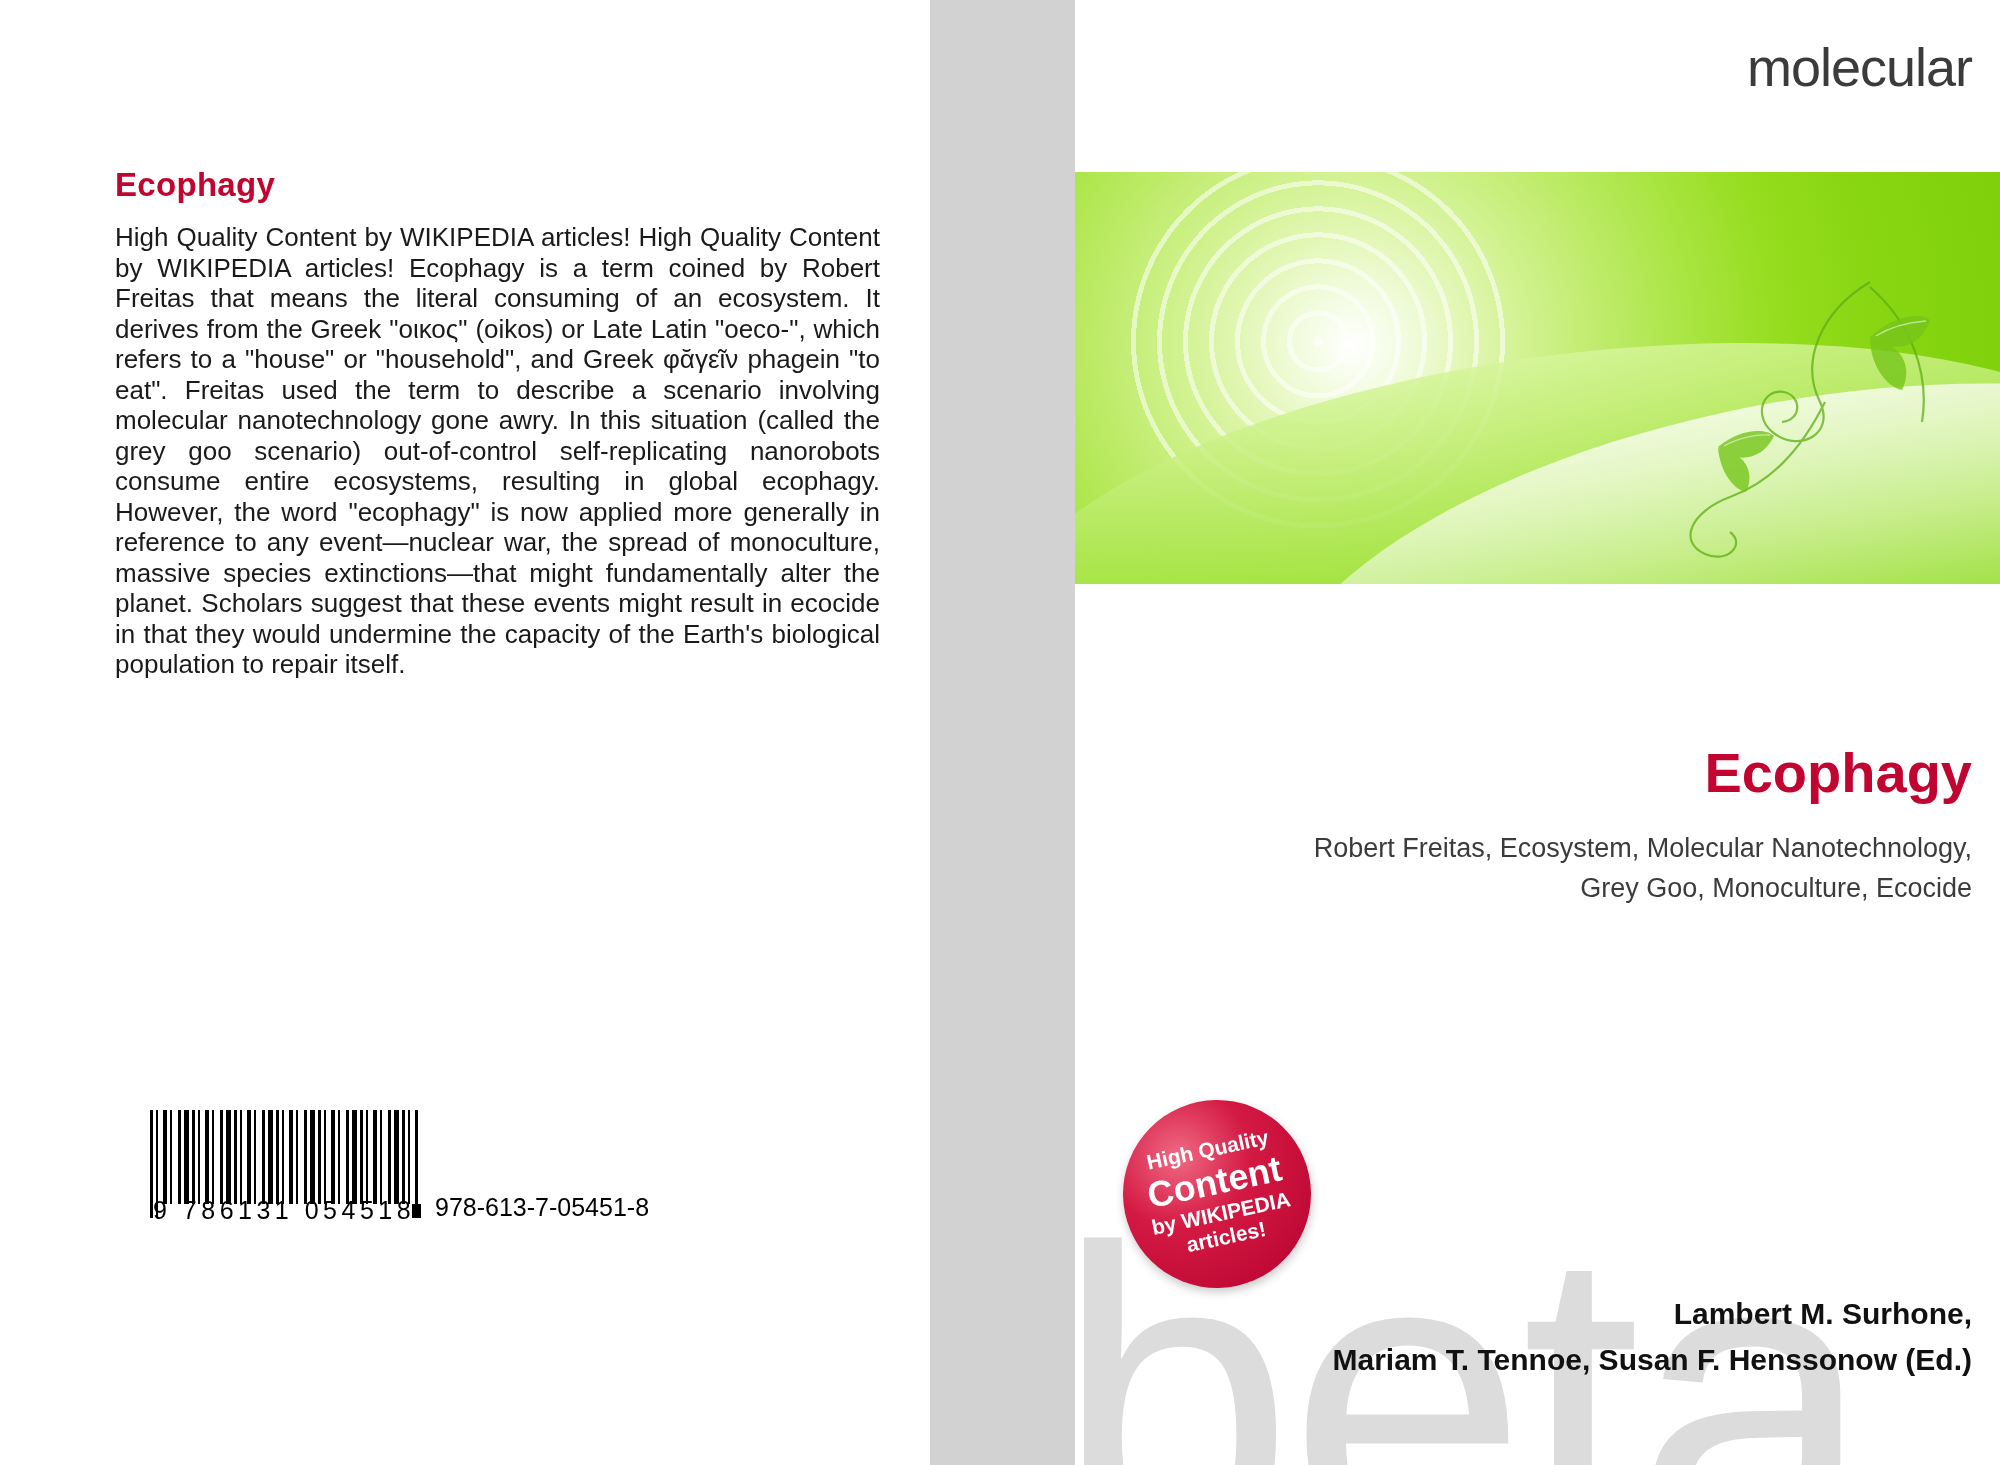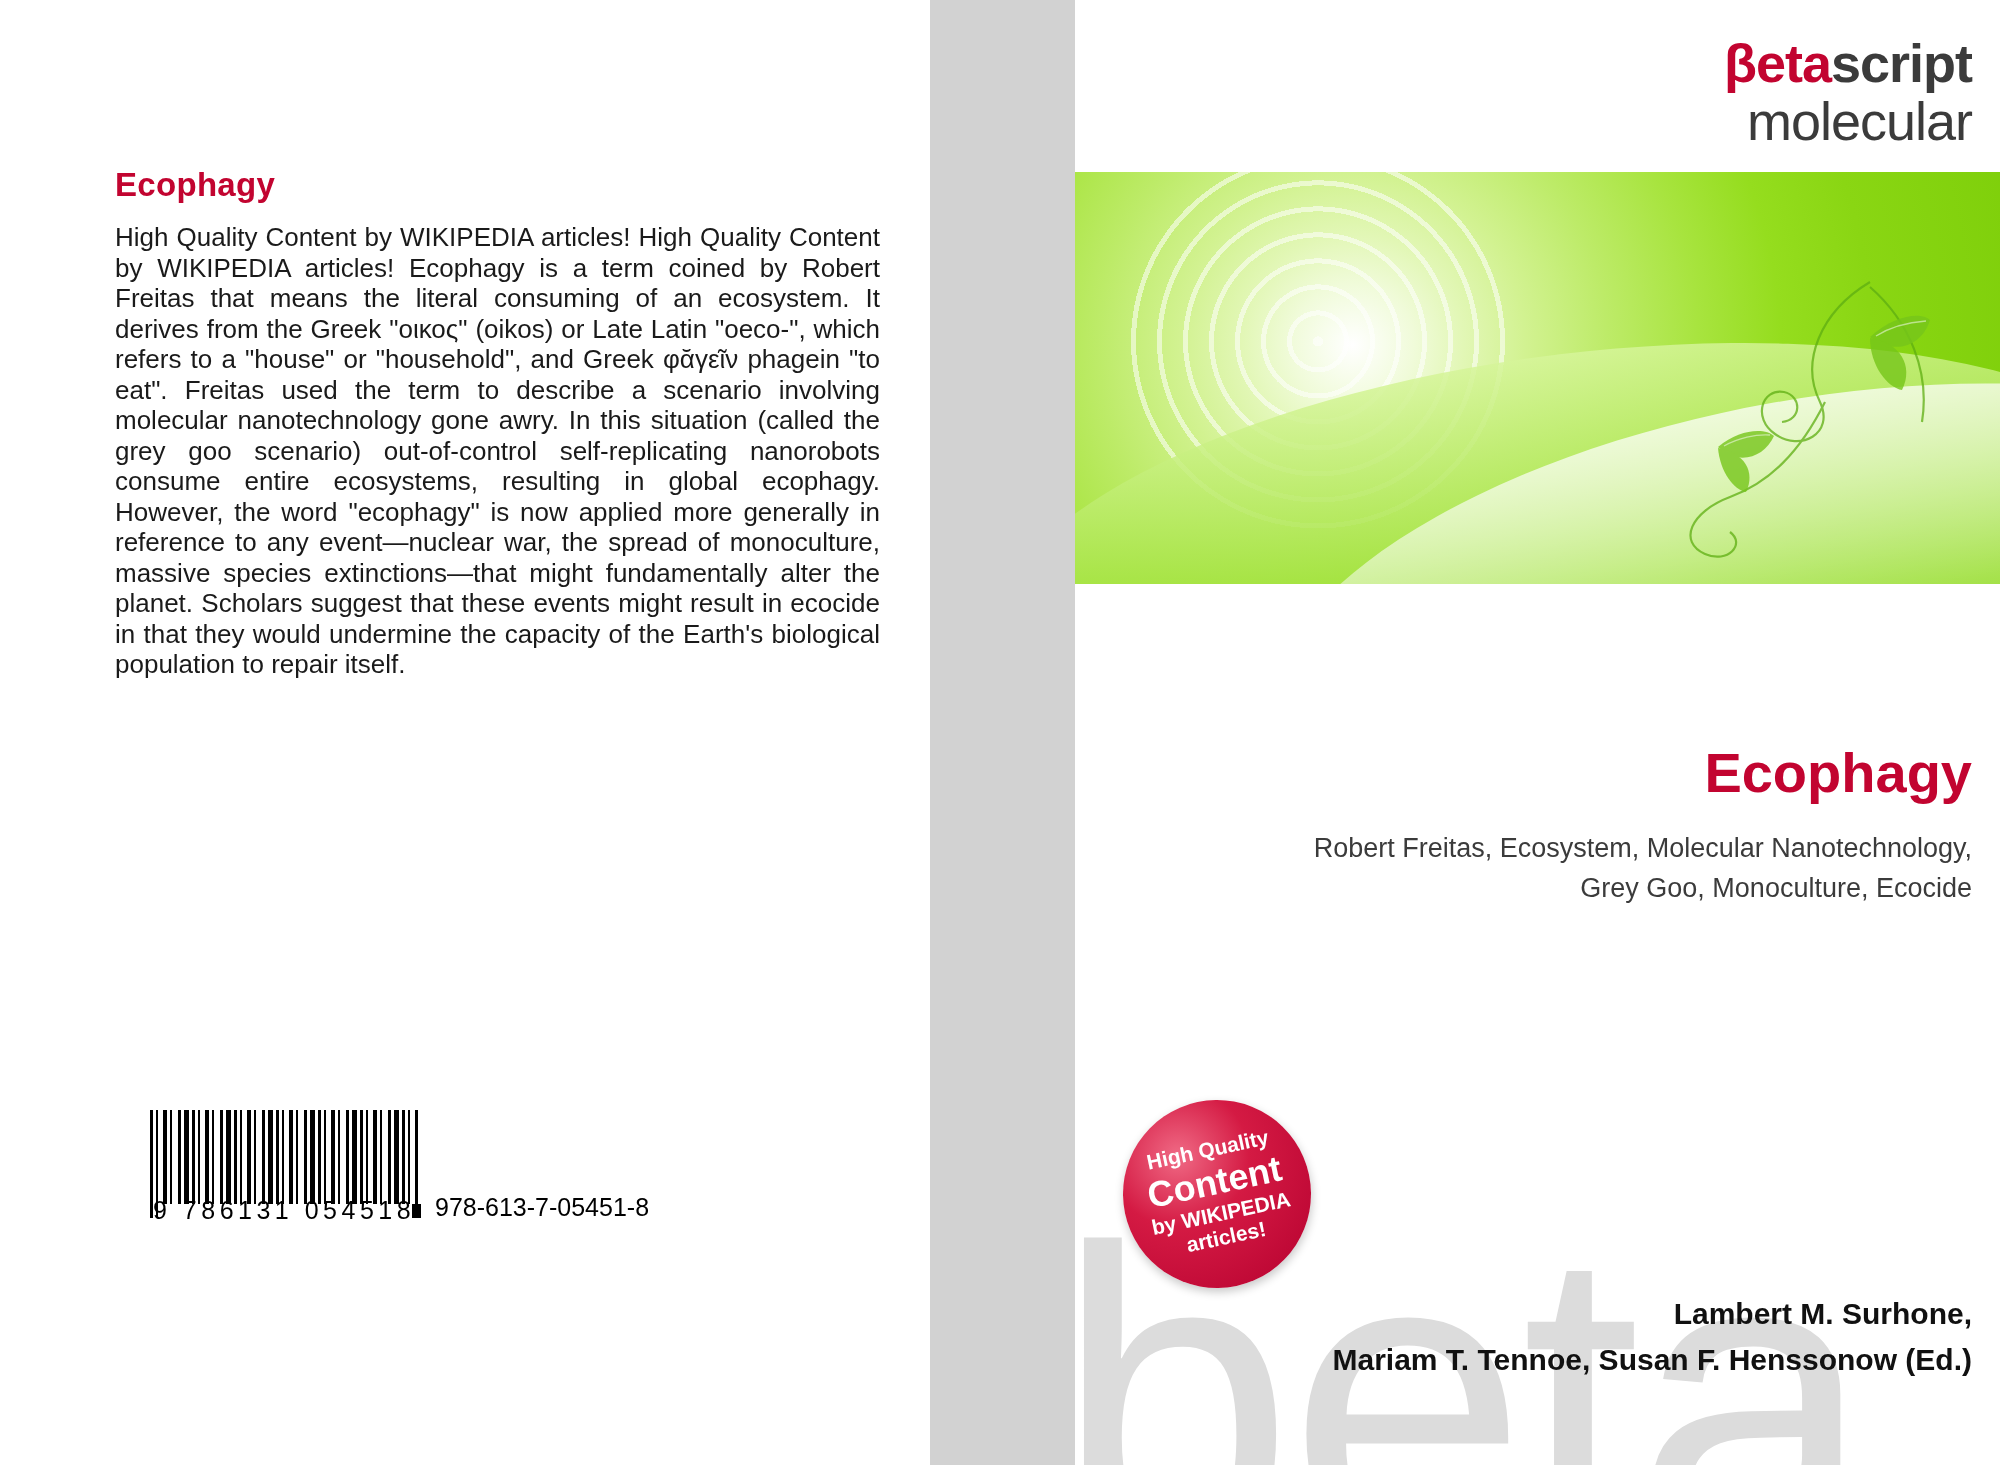--- a/index.html
+++ b/index.html
@@ -293,23 +293,20 @@
     <div class="isbn-text">978-613-7-05451-8</div>
   </div>
 
   <div class="spine"></div>
 
   <div class="front-cover">
 
     <div class="watermark">beta</div>
 
     <div class="publisher">
-      <div class="line1">
-        <span class="beta">βeta</span><span>script</span>
-      </div>
       <div class="line2">molecular</div>
     </div>
 
     <div class="art">
       <div class="rings"></div>
       <div class="swoosh1"></div>
       <div class="swoosh2"></div>
       <svg class="vines" viewBox="0 0 420 330">
         <g fill="none" stroke="#5eae12" stroke-width="2.2" opacity="0.75">
           <path d="M300 40 C250 70, 230 120, 250 160 C265 192, 230 210, 205 192 C182 176, 192 146, 214 150 C232 154, 232 178, 212 180"></path>

